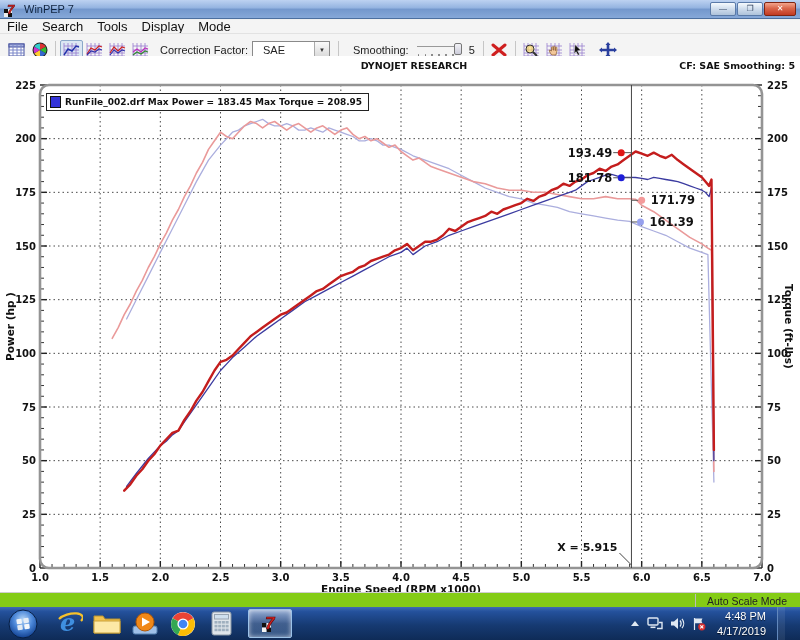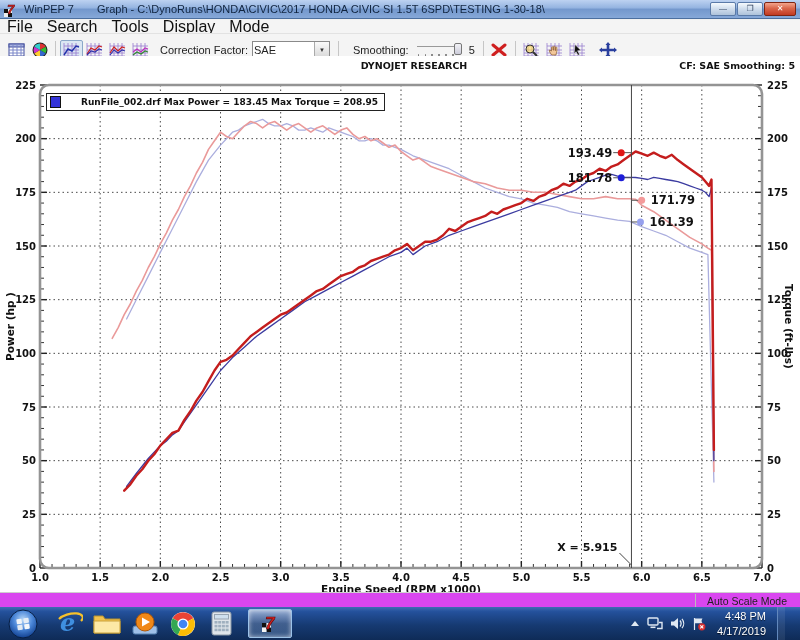--- a/index.html
+++ b/index.html
@@ -10,60 +10,60 @@
     background:linear-gradient(#bdd2f1 0%,#93b3e0 45%,#7397cc 50%,#86a8d8 100%);
     border-bottom:1px solid #4c6f9f;display:flex;align-items:center;padding:0 4px;}
   .title-text{font-size:11px;color:#10243f;white-space:nowrap;margin-left:5px}
   .title-app{margin-right:18px}
   .winbtns{margin-left:auto;display:flex;gap:1px}
   .winbtn{width:26px;height:14px;border:1px solid #5a7aa8;border-radius:2px;box-sizing:border-box;
     background:linear-gradient(#f6fafd,#d2dfee 45%,#aec2da);display:flex;align-items:center;justify-content:center;
     font-size:8px;color:#2a3d5a;line-height:1}
   .winbtn.close{width:32px;background:linear-gradient(#f3a58d,#da664b 45%,#c23a22);color:#fff;border-color:#7e2513}
   .menubar{position:absolute;left:0;top:20px;width:800px;height:13px;background:#f4f4f4;
-    display:flex;align-items:center;font-size:16px;color:#111}
+    display:flex;align-items:center;font-size:13px;color:#111}
   .menu-item{padding:0 7px}
   .toolbar{position:absolute;left:0;top:33px;width:800px;height:33px;background:#f4f4f4;box-sizing:border-box;
     border-top:1px solid #e2e2e2;border-bottom:1px solid #c9c9c9;display:flex;align-items:center;font-size:11px;color:#222}
   .tb{width:23px;height:20px;display:flex;align-items:center;justify-content:center;flex:none}
   .tb.pressed{border:1px solid #8aa8c8;background:#dbe7f3;border-radius:2px;box-sizing:border-box}
   .tsep{width:1px;height:17px;background:#c6c6c6;margin:0 4px;flex:none}
   .tlabel{margin:0 4px 0 8px;white-space:nowrap}
   .dd{width:78px;height:17px;border:1px solid #8a8a8a;background:#fff;display:flex;align-items:center;
-    font-size:11px;padding-left:1px;box-sizing:border-box;flex:none}
+    font-size:11px;padding-left:10px;box-sizing:border-box;flex:none}
   .dd-arrow{margin-left:auto;width:14px;height:15px;background:linear-gradient(#fafafa,#d9d9d9);
     border-left:1px solid #aaa;display:flex;align-items:center;justify-content:center;font-size:6px;color:#333}
   .slider{width:46px;height:16px;position:relative;margin:0 3px;flex:none}
   .slider .track{position:absolute;left:1px;right:1px;top:4px;height:1px;background:#999}
   .slider .dots{position:absolute;left:2px;right:8px;bottom:2px;display:flex;justify-content:space-between}
   .slider .dots i{width:1.5px;height:1.5px;background:#777;border-radius:50%}
   .slider .handle{position:absolute;right:0;top:1px;width:8px;height:12px;border:1px solid #777;border-radius:2px;
     background:linear-gradient(#f2f2f6,#ccccda);box-sizing:border-box}
   
   .chart{position:absolute;left:0;top:56px;width:800px;height:536px;background:#fff}
   .hdr1,.hdr2{position:absolute;left:14px;width:100%;text-align:center;font:bold 9.5px "DejaVu Sans",sans-serif;color:#111}
   .hdr1{top:4px}.hdr2{top:15px}
   .cfinfo{position:absolute;top:4px;right:5px;font:bold 9.5px "DejaVu Sans",sans-serif;color:#111}
   .legend{position:absolute;left:46px;top:37px;border:1px solid #222;background:#fff;
     padding:2px 6px 2px 3px;display:flex;flex-direction:column;gap:1px}
-  .lrow{display:flex;align-items:center;gap:20px;font:bold 9px "DejaVu Sans",sans-serif;color:#111;white-space:nowrap}
+  .lrow{display:flex;align-items:center;gap:4px;font:bold 9px "DejaVu Sans",sans-serif;color:#111;white-space:nowrap}
   .swatch{width:9px;height:10px;border:1px solid #111;flex:none}
   #chart-svg{position:absolute;left:0;top:0}
   #chart-svg .grid{stroke:#4a4a4a;stroke-width:1;stroke-dasharray:1.5 3}
   #chart-svg .frame{fill:none;stroke:#949494;stroke-width:2.6}
   #chart-svg .tick{stroke:#333;stroke-width:1}
   #chart-svg .tickM{stroke:#222;stroke-width:1.4}
   #chart-svg .tlab{font:bold 10px "DejaVu Sans",sans-serif;fill:#111}
   #chart-svg .atitle{font:bold 10.5px "DejaVu Sans",sans-serif;fill:#111}
   #chart-svg .mlab{font:bold 11.5px "DejaVu Sans",sans-serif;fill:#111}
   #chart-svg .clab{font:bold 11px "DejaVu Sans",sans-serif;fill:#111}
   #chart-svg .cursor{stroke:#444;stroke-width:1}
   #chart-svg .lead{stroke:#555;stroke-width:1}
   
-  .status{position:absolute;left:0;top:592px;width:800px;height:16px;background:#d946ef;
+  .status{position:absolute;left:0;top:592px;width:800px;height:16px;background:#84cc16;
     border-top:1px solid #cfcfcf;box-sizing:border-box}
   .status-panel{position:absolute;right:2px;top:1px;bottom:1px;width:102px;border-left:1px solid #bcbcbc;
     display:flex;align-items:center;justify-content:center;font-size:10.5px;color:#222}
   
   .taskbar{position:absolute;left:0;top:607px;width:800px;height:33px;display:flex;align-items:center;
     background:linear-gradient(#3f6db4 0%,#24519c 14%,#163a72 55%,#0f2b57 100%)}
   .orb{width:30px;height:30px;margin:0 12px 0 8px;flex:none}
   .ticon{width:34px;height:28px;display:flex;align-items:center;justify-content:center;margin:0 2px;flex:none}
   .task-active{width:44px;height:29px;border:1px solid #9cc2e8;border-radius:2px;box-sizing:border-box;
     background:linear-gradient(rgba(255,255,255,.5),rgba(255,255,255,.18) 50%,rgba(130,170,220,.35));
@@ -79,21 +79,20 @@
   <span style="display:flex">
     <svg width="15" height="15">
         <rect x="0" y="7" width="4" height="4" fill="#111"></rect>
         <rect x="4" y="11" width="4" height="4" fill="#111"></rect>
         <rect x="0" y="11" width="4" height="4" fill="#eee"></rect>
         <rect x="4" y="7" width="4" height="4" fill="#eee"></rect>
         <text x="3" y="12" font-size="13" font-weight="bold" font-style="italic" fill="#d42020" stroke="#5a0808" stroke-width="0.5" font-family="Liberation Sans">7</text>
       </svg>
   </span>
   <span class="title-text title-app">WinPEP 7</span>
-  <span class="title-text">Graph - C:\DynoRuns\HONDA\CIVIC\2017 HONDA CIVIC SI 1.5T 6SPD\TESTING 1-30-18\</span>
   <span class="winbtns">
     <span class="winbtn">—</span>
     <span class="winbtn">❐</span>
     <span class="winbtn close">✕</span>
   </span>
 </div>
 
 <div class="menubar">
   <span class="menu-item">File</span>
   <span class="menu-item">Search</span>

